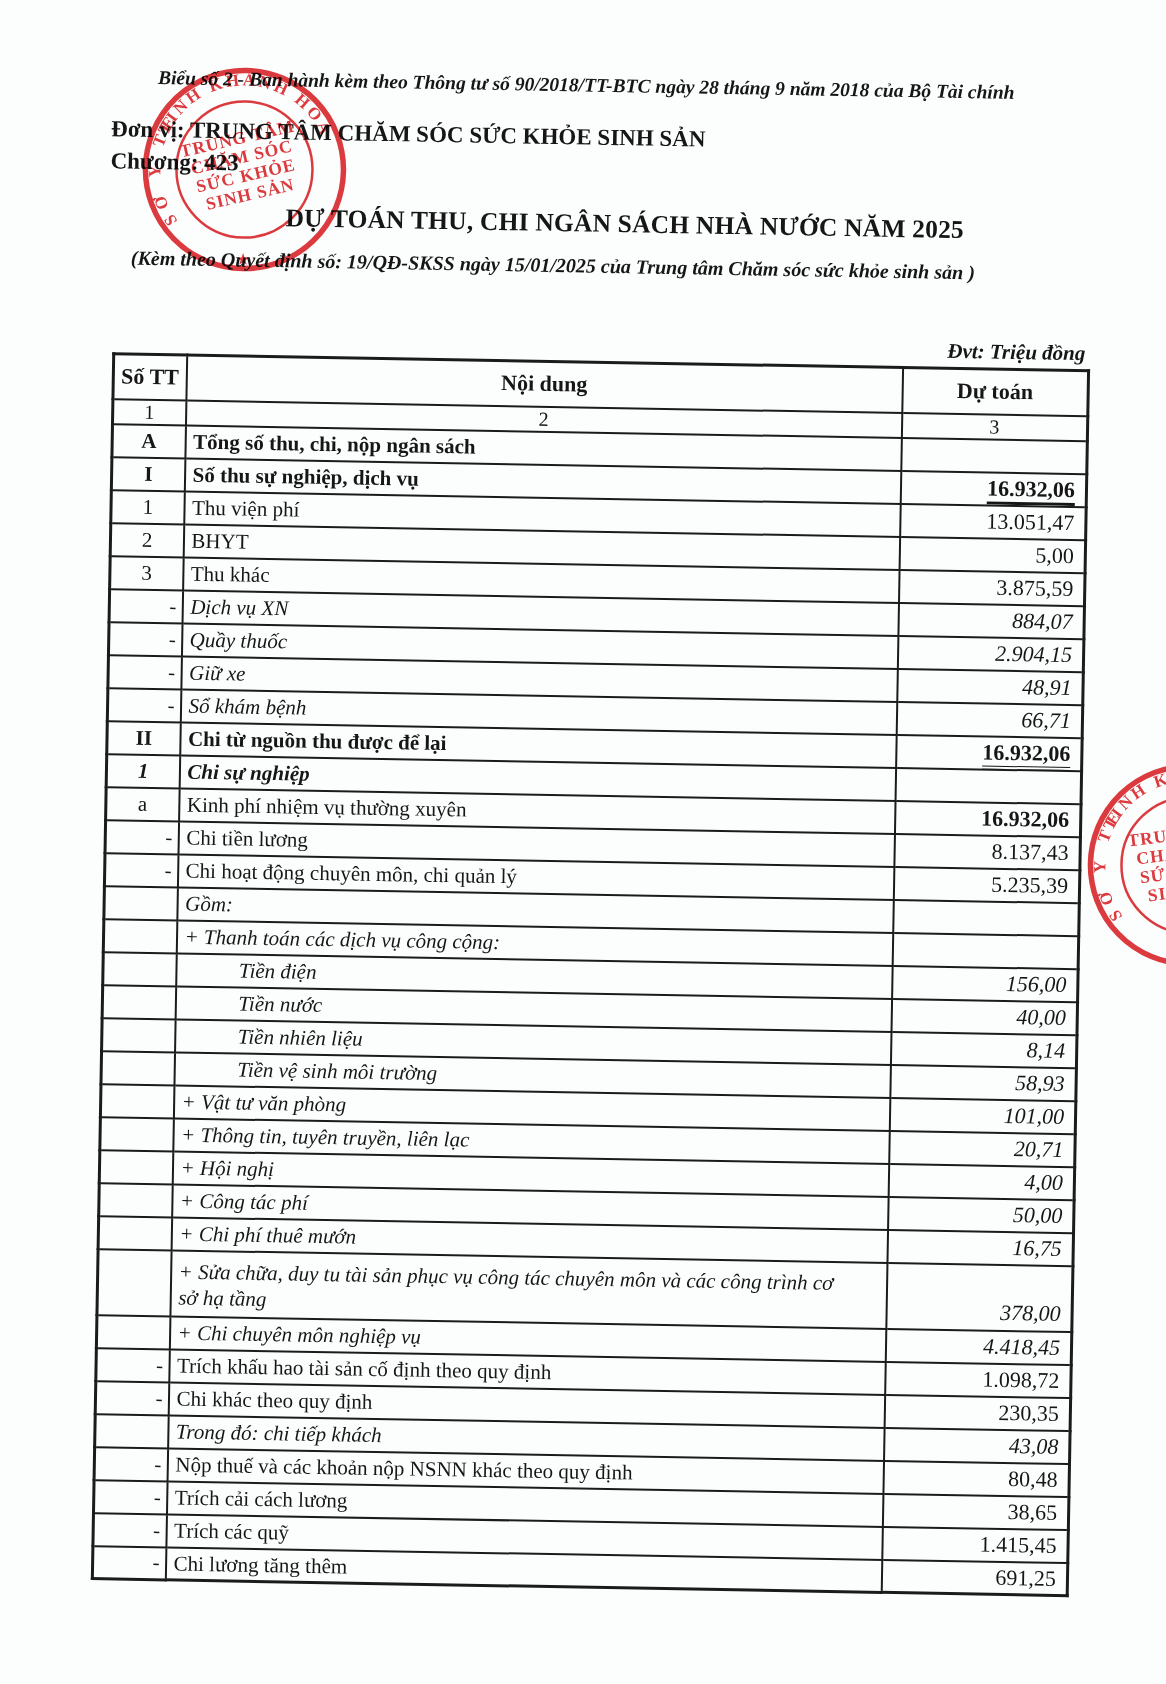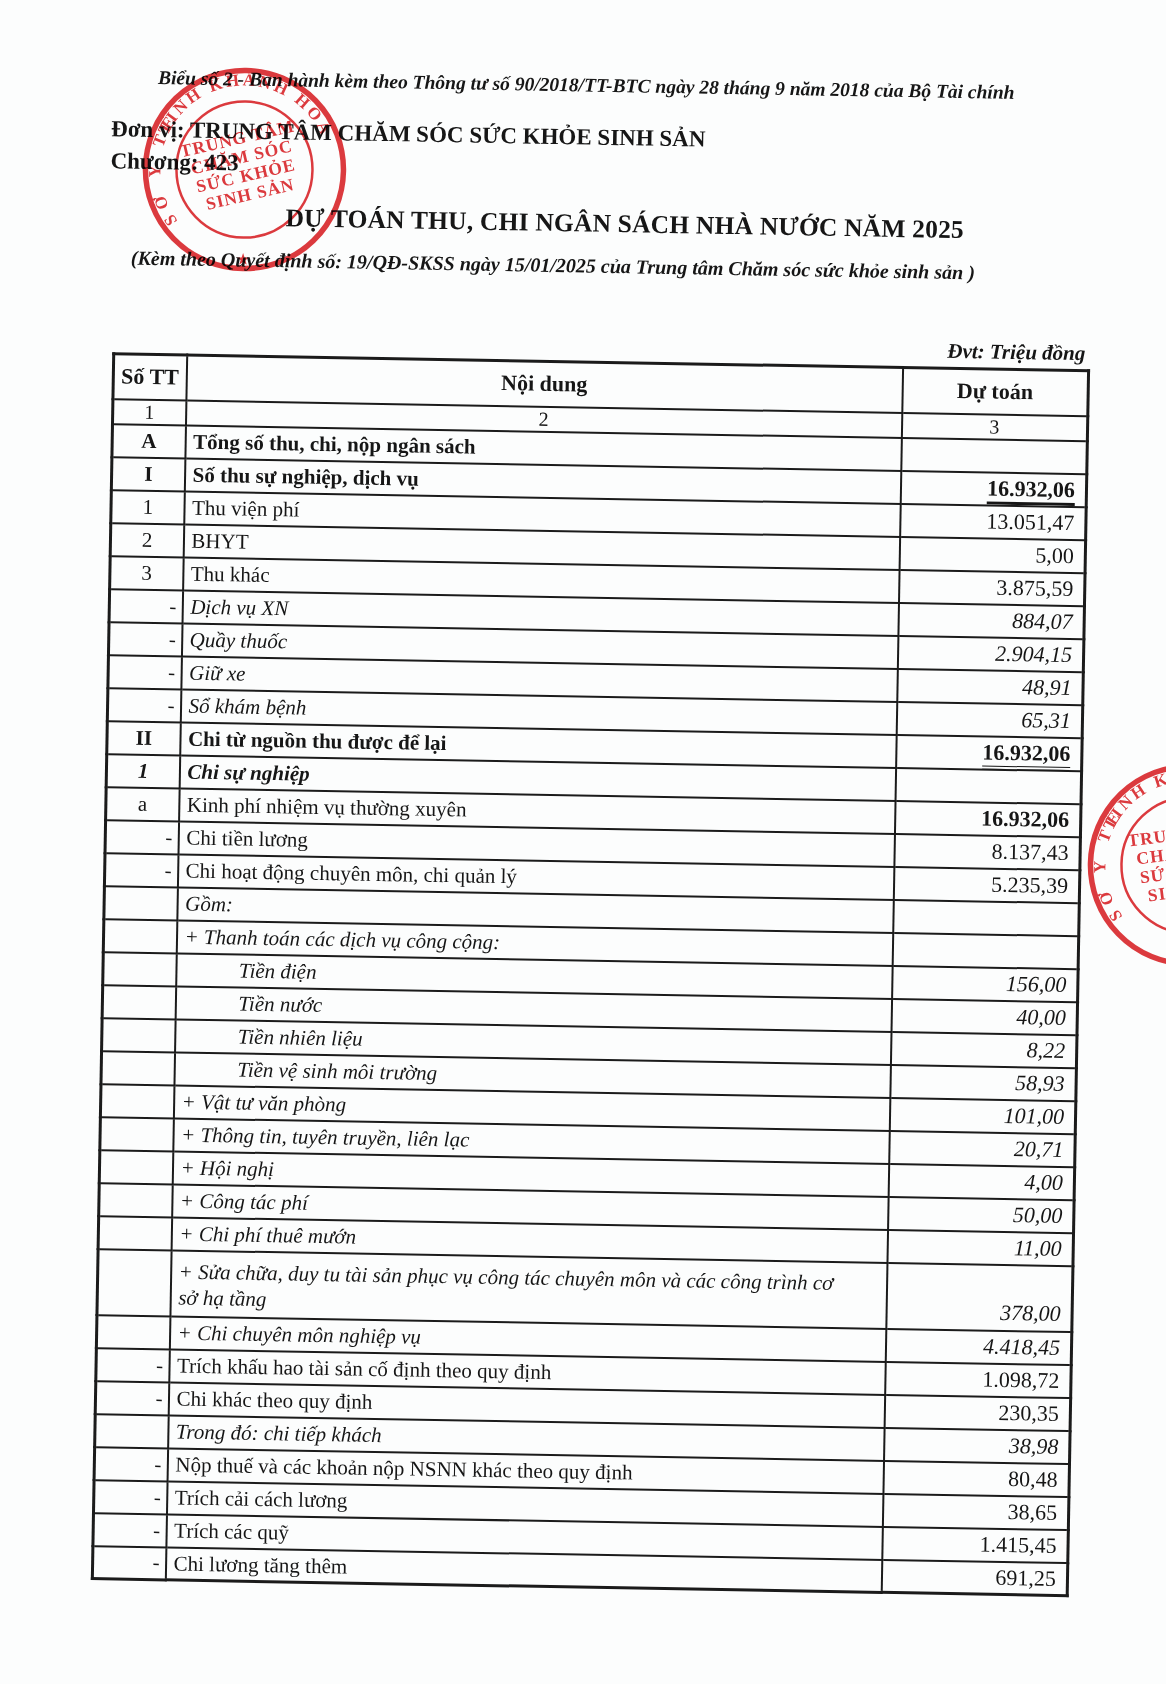--- a/index.html
+++ b/index.html
@@ -164,21 +164,21 @@
           <td class="val"><span>2.904,15</span></td>
         </tr>
         <tr class="i dash">
           <td class="no">-</td>
           <td class="label">Giữ xe</td>
           <td class="val"><span>48,91</span></td>
         </tr>
         <tr class="i dash">
           <td class="no">-</td>
           <td class="label">Sổ khám bệnh</td>
-          <td class="val"><span>65,31</span></td>
+          <td class="val"><span>66,71</span></td>
         </tr>
         <tr class="b vb vuu">
           <td class="no">II</td>
           <td class="label">Chi từ nguồn thu được để lại</td>
           <td class="val"><span>16.932,06</span></td>
         </tr>
         <tr class="bi">
           <td class="no">1</td>
           <td class="label">Chi sự nghiệp</td>
           <td class="val"><span></span></td>
@@ -214,21 +214,21 @@
           <td class="val"><span>156,00</span></td>
         </tr>
         <tr class="i ind">
           <td class="no"></td>
           <td class="label">Tiền nước</td>
           <td class="val"><span>40,00</span></td>
         </tr>
         <tr class="i ind">
           <td class="no"></td>
           <td class="label">Tiền nhiên liệu</td>
-          <td class="val"><span>8,22</span></td>
+          <td class="val"><span>8,14</span></td>
         </tr>
         <tr class="i ind">
           <td class="no"></td>
           <td class="label">Tiền vệ sinh môi trường</td>
           <td class="val"><span>58,93</span></td>
         </tr>
         <tr class="i">
           <td class="no"></td>
           <td class="label">+ Vật tư văn phòng</td>
           <td class="val"><span>101,00</span></td>
@@ -244,21 +244,21 @@
           <td class="val"><span>4,00</span></td>
         </tr>
         <tr class="i">
           <td class="no"></td>
           <td class="label">+ Công tác phí</td>
           <td class="val"><span>50,00</span></td>
         </tr>
         <tr class="i">
           <td class="no"></td>
           <td class="label">+ Chi phí thuê mướn</td>
-          <td class="val"><span>11,00</span></td>
+          <td class="val"><span>16,75</span></td>
         </tr>
         <tr class="i tall">
           <td class="no"></td>
           <td class="label">+ Sửa chữa, duy tu tài sản phục vụ công tác chuyên môn và các công trình cơ sở hạ tầng</td>
           <td class="val"><span>378,00</span></td>
         </tr>
         <tr class="i">
           <td class="no"></td>
           <td class="label">+ Chi chuyên môn nghiệp vụ</td>
           <td class="val"><span>4.418,45</span></td>
@@ -269,21 +269,21 @@
           <td class="val"><span>1.098,72</span></td>
         </tr>
         <tr class="dash">
           <td class="no">-</td>
           <td class="label">Chi khác theo quy định</td>
           <td class="val"><span>230,35</span></td>
         </tr>
         <tr class="i">
           <td class="no"></td>
           <td class="label">Trong đó: chi tiếp khách</td>
-          <td class="val"><span>38,98</span></td>
+          <td class="val"><span>43,08</span></td>
         </tr>
         <tr class="dash">
           <td class="no">-</td>
           <td class="label">Nộp thuế và các khoản nộp NSNN khác theo quy định</td>
           <td class="val"><span>80,48</span></td>
         </tr>
         <tr class="dash">
           <td class="no">-</td>
           <td class="label">Trích cải cách lương</td>
           <td class="val"><span>38,65</span></td>

